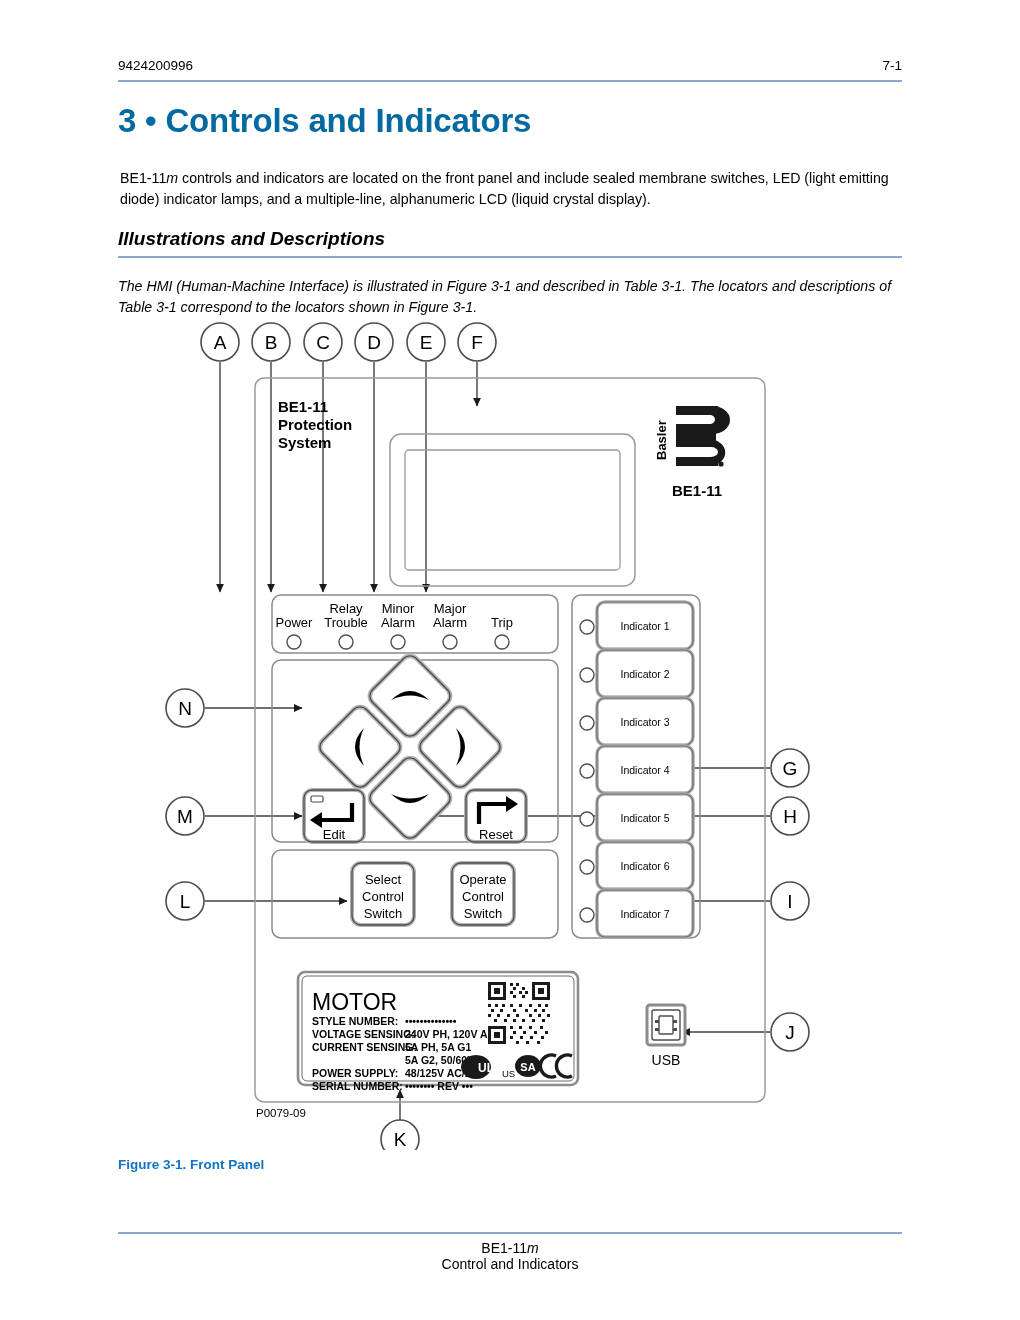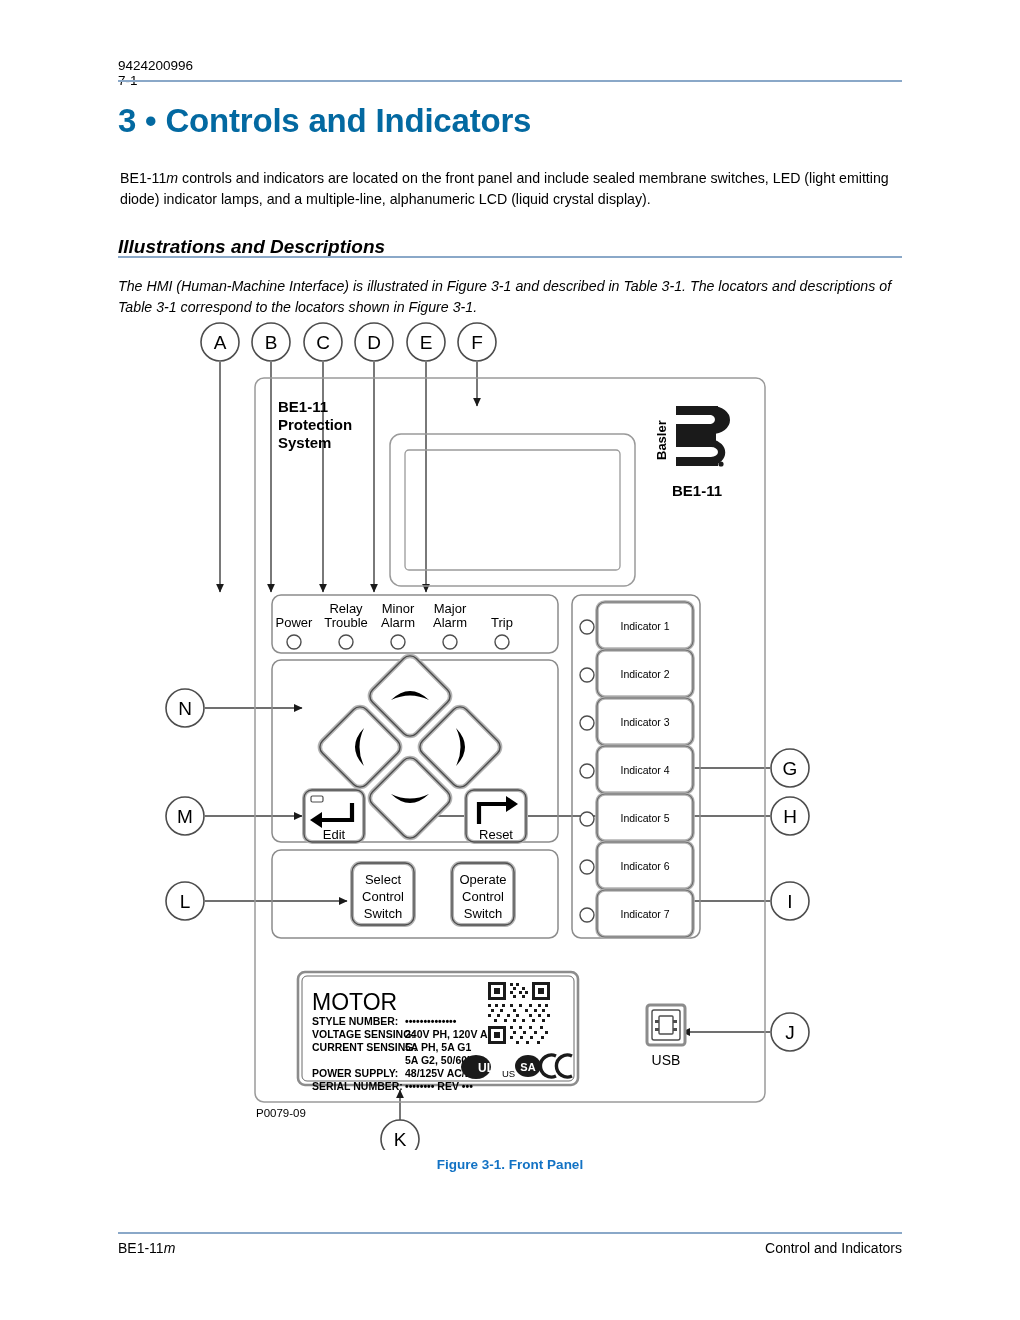--- a/index.html
+++ b/index.html
@@ -25,21 +25,20 @@
 
   
   .runhead {
     position: absolute;
     left: 118px; top: 58px;
     width: 784px;
     display: flex;
     justify-content: space-between;
     align-items: baseline;
     font-size: 13.5px;
-    flex-direction: column;
   }
   .rule-head {
     position: absolute;
     left: 118px; top: 80px;
     width: 784px; height: 2px;
     background: #8aa8c8;
   }
 
   
   .chapter-title {
@@ -63,21 +62,20 @@
   .ital { font-style: italic; }
 
   
   .sect-head {
     position: absolute;
     left: 118px; top: 228px;
     width: 784px;
     font-size: 19px;
     font-weight: bold;
     font-style: italic;
-    margin-top: 8px;
   }
   .rule-sect {
     position: absolute;
     left: 118px; top: 256px;
     width: 784px; height: 2px;
     background: #8aa8c8;
   }
 
   
   .body-p {
@@ -95,41 +93,42 @@
     left: 120px; top: 320px;
     width: 780px; height: 830px;
   }
   .figure-svg { display: block; }
 
   
   .caption {
     position: absolute;
     left: 118px; top: 1157px;
     width: 784px;
-    text-align: center;
+    text-align: left;
     font-size: 13.5px;
     font-weight: bold;
     color: #1272c4;
   }
 
   
   .rule-foot {
     position: absolute;
     left: 118px; top: 1232px;
     width: 784px; height: 2px;
     background: #8aa8c8;
   }
   .footer {
     position: absolute;
     left: 118px; top: 1240px;
     width: 784px;
     display: flex;
     justify-content: space-between;
-    align-items: flex-start;
+    align-items: center;
     font-size: 14px;
+    flex-direction: column;
   }
 </style>
 </head>
 <body>
 
 <div class="page">
 
   <div class="runhead">
     <span>9424200996</span>
     <span>7-1</span>

